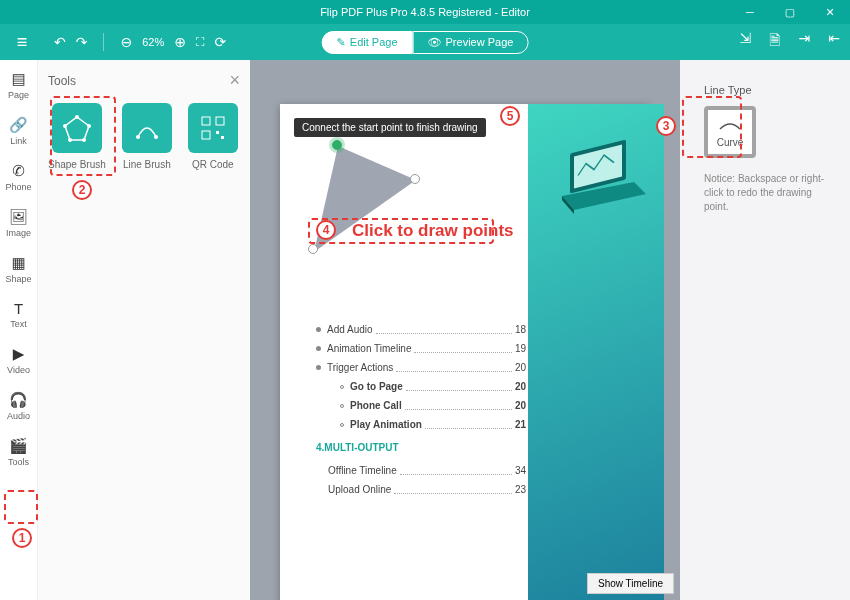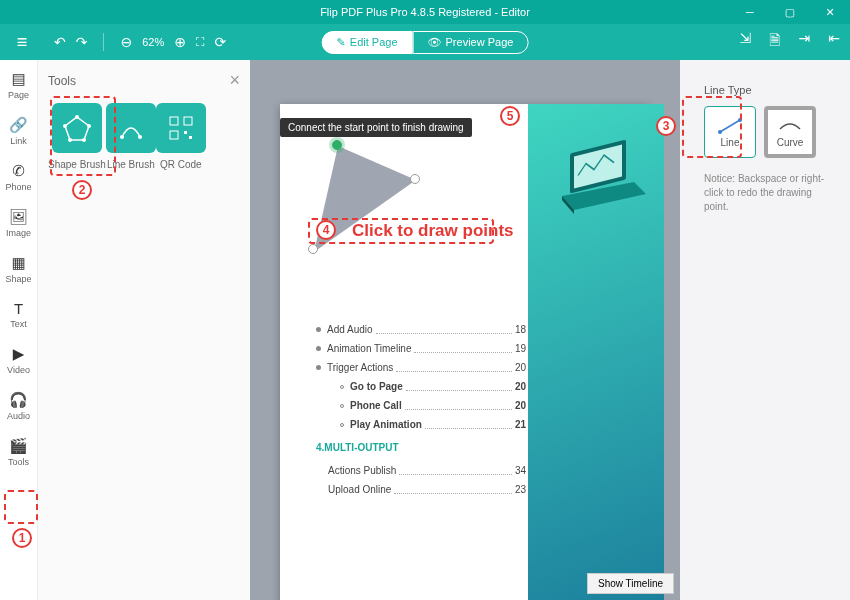--- a/index.html
+++ b/index.html
@@ -16,21 +16,21 @@
 .toolbar .pillbtn.right { border-radius:0 16px 16px 0; background:#18b5a7; color:#fff; border:1px solid #fff; }
 .toolbar .rightgrp { margin-left:auto; display:flex; gap:18px; font-size:14px; }
 .toolbar .rightgrp span { cursor:pointer; }
 .body { display:flex; height:540px; }
 .sidebar { width:38px; background:#fff; border-right:1px solid #eee; display:flex; flex-direction:column; align-items:center; padding-top:10px; gap:16px; }
 .sidebar .it { width:30px; display:flex; flex-direction:column; align-items:center; gap:2px; font-size:9px; color:#666; cursor:pointer; }
 .sidebar .it .ic { font-size:15px; color:#333; }
 .toolspanel { width:212px; background:#fafafb; padding:10px; position:relative; }
 .toolspanel .hdr { display:flex; justify-content:space-between; align-items:center; font-size:12px; color:#666; margin-bottom:12px; }
 .toolspanel .hdr .close { font-size:18px; color:#999; cursor:pointer; }
-.tcards { display:flex; gap:0; }
+.tcards { display:flex; gap:16px; }
 .tcard { display:flex; flex-direction:column; align-items:center; gap:6px; cursor:pointer; }
 .tcard .box { width:50px; height:50px; background:#23b8aa; border-radius:6px; display:flex; align-items:center; justify-content:center; color:#fff; }
 .tcard .lbl { font-size:10px; color:#666; }
 .canvas { flex:1; background:#9ea4ad; position:relative; display:flex; justify-content:center; padding-top:8px; }
 .brushbar { position:absolute; top:12px; left:50%; transform:translateX(-50%); display:flex; align-items:center; gap:10px; z-index:5; }
 .brushbar .msg { background:rgba(60,60,60,0.85); color:#fff; font-size:10px; padding:5px 10px; border-radius:3px; }
 .brushbar .btn { border-radius:12px; padding:4px 14px; font-size:11px; color:#fff; cursor:pointer; }
 .btn.finish { background:#2fae68; }
 .btn.cancel { background:#a8a8a8; }
 .page { width:370px; height:506px; background:#fff; margin-top:36px; position:relative; box-shadow:0 2px 8px rgba(0,0,0,0.3); }
@@ -197,21 +197,21 @@
       <svg class="laptop" viewBox="0 0 110 90">
         <g transform="skewY(-14)">
         <rect x="26" y="26" width="56" height="40" rx="2" fill="#0a6b68"></rect>
         <rect x="30" y="30" width="48" height="32" fill="#bff0ea"></rect>
         <path d="M34 50 L42 40 L50 48 L60 36 L70 46" stroke="#1a8f87" fill="none" stroke-width="1.5"></path>
         </g>
         <polygon points="18,62 90,48 102,60 30,76" fill="#0f8a82"></polygon>
         <polygon points="18,62 30,76 30,80 18,66" fill="#075651"></polygon>
       </svg>
 
-      <div class="tooltip-dark" style="top:14px;left:0">Connect the start point to finish drawing</div>
+      <div class="tooltip-dark" style="top:14px;left:14px">Connect the start point to finish drawing</div>
 
       <svg class="shape-poly" style="top:30px;left:20px" width="140" height="140">
         <polygon points="38,12 116,46 14,118" fill="#8f97a3" opacity="0.85"></polygon>
       </svg>
       <div class="handle green" style="top:36px;left:52px"></div>
       <div class="handle" style="top:70px;left:130px"></div>
       <div class="handle" style="top:140px;left:28px"></div>
 
       <div class="toc">
         <div class="row">
@@ -245,48 +245,40 @@
             <span>20</span>
           </div>
         <div class="row sub">
             <span class="bullet sm"></span>
             <span class="label">Play Animation</span>
             <span class="dots"></span>
             <span>21</span>
           </div>
         <div class="bold" style="margin:4px 0">4.MULTI-OUTPUT</div>
         <div class="row">
-            <span class="label" style="padding-left:12px">Actions Publish</span>
+            <span class="label" style="padding-left:12px">Offline Timeline</span>
             <span class="dots"></span>
             <span>34</span>
           </div>
         <div class="row">
             <span class="label" style="padding-left:12px">Upload Online</span>
             <span class="dots"></span>
             <span>23</span>
           </div>
       </div>
 
       <div class="cropmarks" style="bottom:4px;left:4px;width:14px;height:14px;border-top:none;border-right:none"></div>
       <div class="cropmarks" style="bottom:4px;right:140px;width:14px;height:14px;border-top:none;border-left:none"></div>
     </div>
     <div class="timeline-btn">Show Timeline</div>
   </div>
 
   <div class="rightpanel">
     <div class="hdr">Line Type</div>
     <div class="ltypes">
-      <div class="ltype active">
-        <svg width="26" height="18">
-            <line x1="3" y1="15" x2="23" y2="3" stroke="#3a7fd4" stroke-width="1.5"></line>
-            <circle cx="3" cy="15" r="2" fill="#3a7fd4"></circle>
-            <circle cx="23" cy="3" r="2" fill="#3a7fd4"></circle>
-          </svg>
-        <span>Line</span>
-      </div>
       <div class="ltype">
         <svg width="26" height="18">
             <path d="M3 12 Q13 2 23 12" fill="none" stroke="#555" stroke-width="1.5"></path>
           </svg>
         <span>Curve</span>
       </div>
     </div>
     <div class="notice">Notice: Backspace or right-click to redo the drawing point.</div>
   </div>
 </div>

